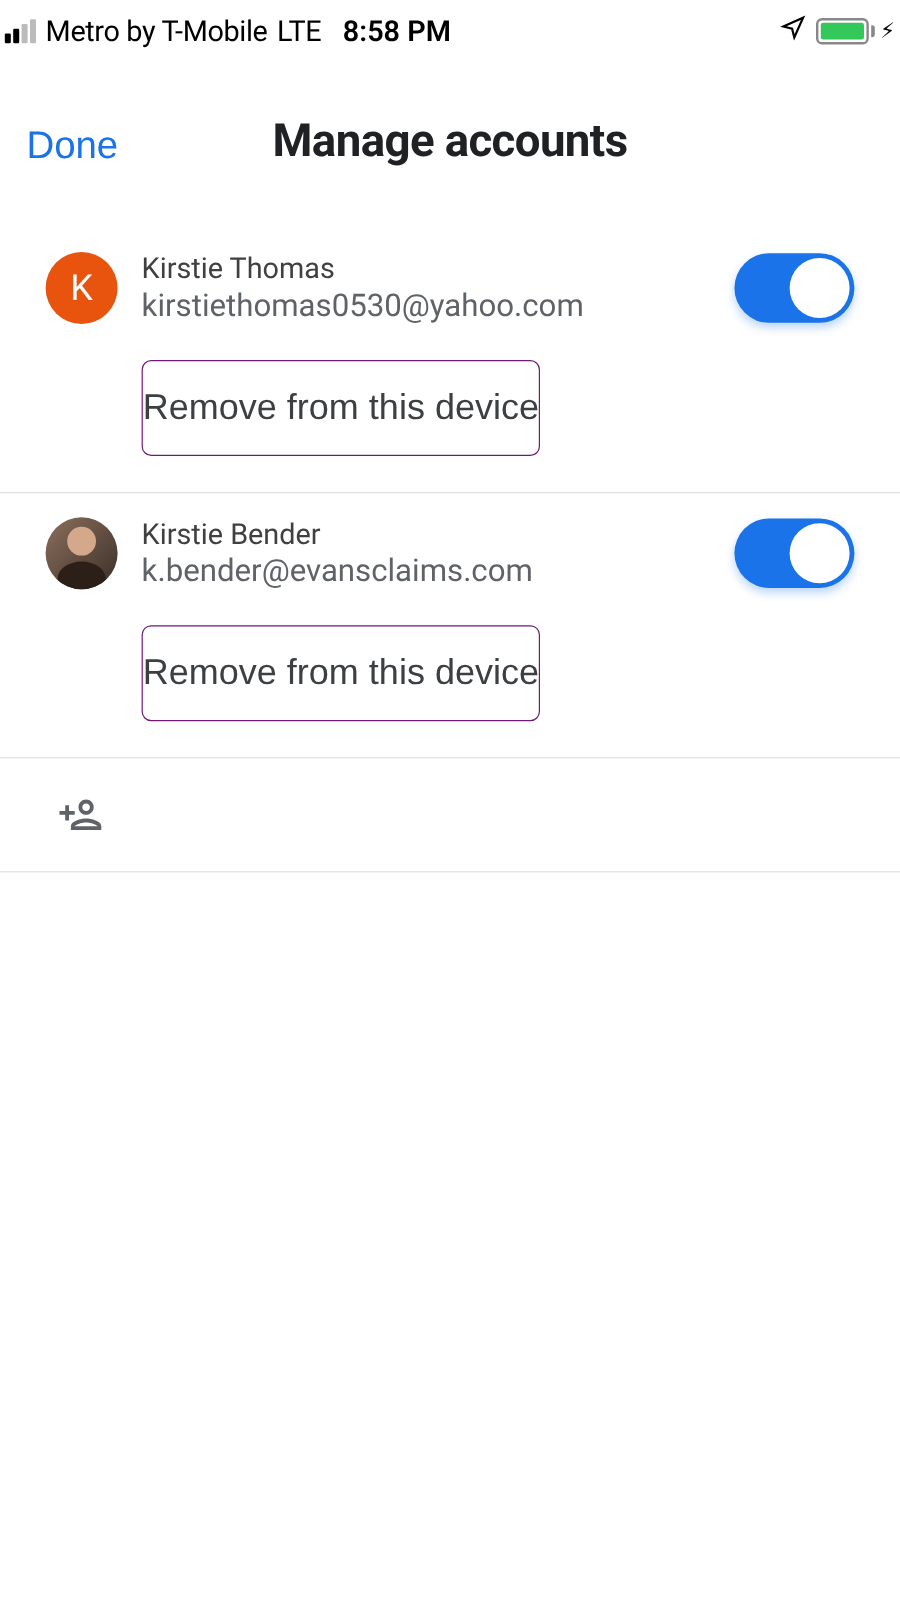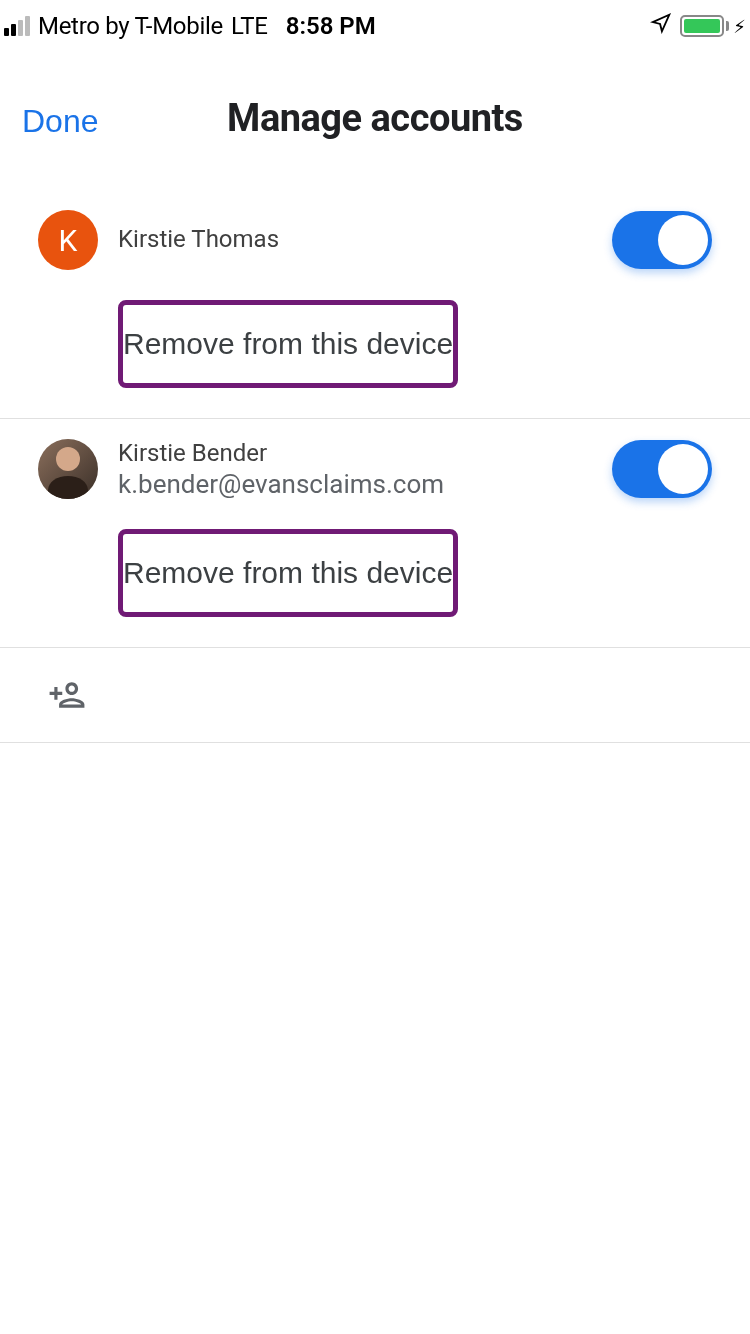--- a/index.html
+++ b/index.html
@@ -209,21 +209,21 @@
       position: absolute;
       right: 4px;
       top: 4px;
       width: 50px;
       height: 50px;
       background: #fff;
       border-radius: 50%;
     }
     .remove-btn {
       margin: 30px 55px 0 118px;
-      border: 5px solid #701a75;
+      border: 1px solid #701a75;
       border-radius: 8px;
       background: #fff;
       padding: 22px 0;
       font-size: 30px;
       color: #3c4043;
       cursor: pointer;
       display: block;
       text-align: center;
       font-weight: 400;
     }
@@ -291,20 +291,21 @@
   <h1 class="header-title">Manage accounts</h1>
 </div>
 
 <div class="account-list">
 
   <div class="account-card">
     <div class="account-row">
       <div class="avatar orange">K</div>
       <div class="account-info">
         <div class="account-name">Kirstie Thomas</div>
+        <div class="account-email">kirstiethomas0530@yahoo.com</div>
       </div>
       <div class="toggle">
         <div class="toggle-knob"></div>
       </div>
     </div>
     <button class="remove-btn">Remove from this device</button>
   </div>
 
   <div class="account-card">
     <div class="account-row">

